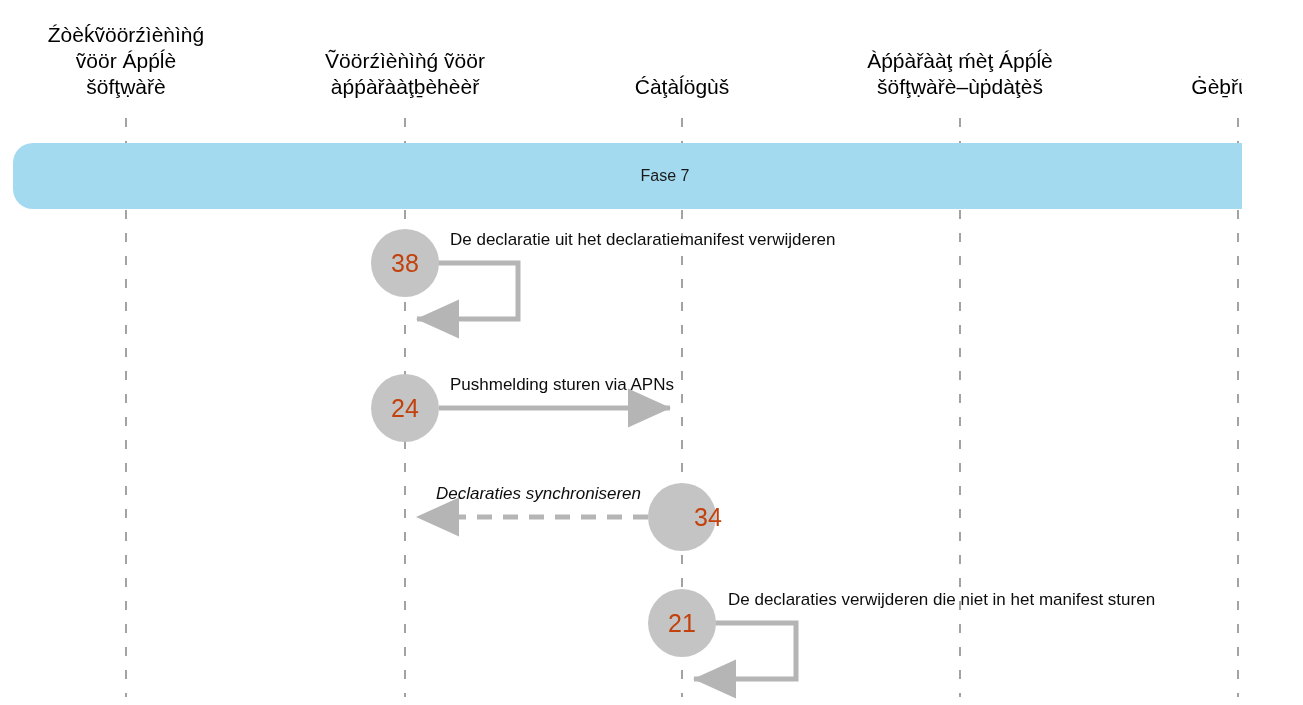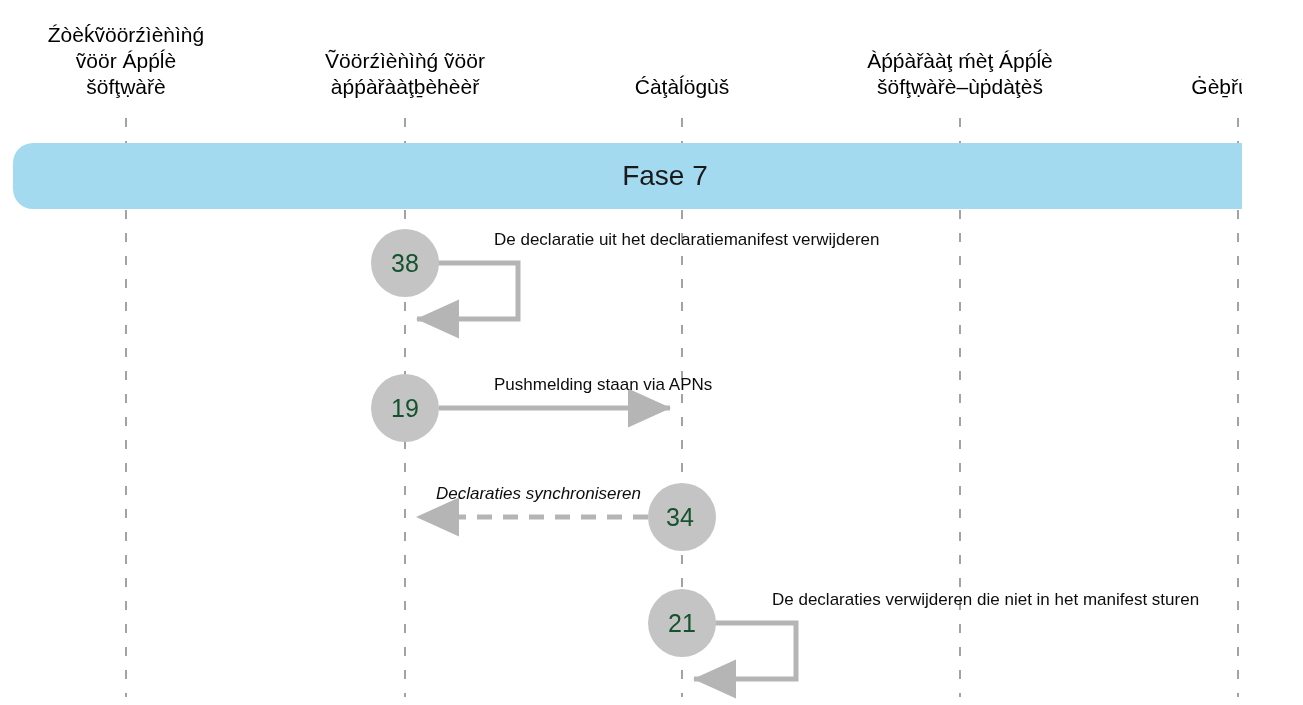--- a/index.html
+++ b/index.html
@@ -32,40 +32,40 @@
     text-align: center;
     font-size: 21px;
     line-height: 26px;
     color: #000000;
     font-family: "Liberation Sans", "DejaVu Sans", sans-serif;
     white-space: pre-line;
     transform: translateX(-50%);
   }
   .phase-label {
     position: absolute;
-    font-size: 28px;
+    font-size: 16px;
     color: #1a1a1a;
     font-family: "Liberation Sans", "DejaVu Sans", sans-serif;
     transform: translate(-50%, -50%);
     white-space: nowrap;
   }
   .message-label {
     position: absolute;
     font-size: 17px;
     line-height: 20px;
     color: #0d0d0d;
     font-family: "Liberation Sans", "DejaVu Sans", sans-serif;
     white-space: nowrap;
   }
-  .message-label.align-left  { transform: translateY(-100%); margin-left: 44px; }
+  .message-label.align-left  { transform: translateY(-100%); }
   .message-label.align-right { transform: translate(-100%, -100%); font-style: italic; }
   .step-number {
     position: absolute;
     font-size: 25px;
-    color: #14532d;
+    color: #c2410c;
     font-family: "Liberation Sans", "DejaVu Sans", sans-serif;
     transform: translate(-50%, -50%);
     white-space: nowrap;
     pointer-events: none;
   }
 </style>
 </head>
 <body>
 
 <div id="diagram-root">
@@ -110,24 +110,24 @@
       <div class="participant-label" style="left: 682px; width: 320px; bottom: 605px;">Ćàţàĺögùš</div>
       <div class="participant-label" style="left: 960px; width: 320px; bottom: 605px;">Àṕṕàřààţ ḿèţ Ápṕĺè
 šöfţẉàřè–ùṗdàţèš</div>
       <div class="participant-label" style="left: 1238px; width: 320px; bottom: 605px;">Ġèḇřùìkèř</div>
     </div>
   <div id="phase-label-layer">
       <div class="phase-label" style="left: 665px; top: 176px;">Fase 7</div>
     </div>
   <div id="message-labels">
       <div class="message-label align-left" style="left: 450px; top: 250px;">De declaratie uit het declaratiemanifest verwijderen</div>
-      <div class="message-label align-left" style="left: 450px; top: 395px;">Pushmelding staan via APNs</div>
+      <div class="message-label align-left" style="left: 450px; top: 395px;">Pushmelding sturen via APNs</div>
       <div class="message-label align-right" style="left: 641px; top: 504px;">Declaraties synchroniseren</div>
       <div class="message-label align-left" style="left: 728px; top: 610px;">De declaraties verwijderen die niet in het manifest sturen</div>
     </div>
   <div id="step-numbers">
       <div class="step-number" style="left: 405px; top: 263px;">38</div>
-      <div class="step-number" style="left: 405px; top: 408px;">19</div>
-      <div class="step-number" style="left: 680px; top: 517px; text-align: center;">34</div>
+      <div class="step-number" style="left: 405px; top: 408px;">24</div>
+      <div class="step-number" style="left: 708px; top: 517px; text-align: center;">34</div>
       <div class="step-number" style="left: 682px; top: 623px;">21</div>
     </div>
 
 </div>
 
 </body></html>

